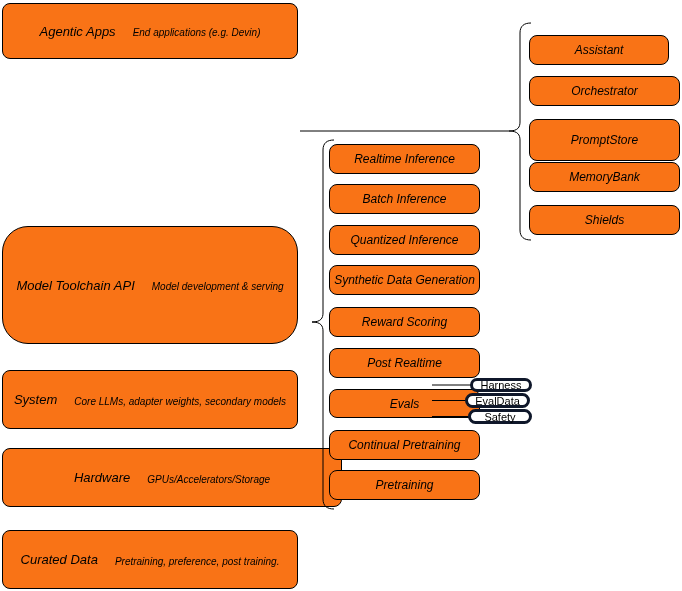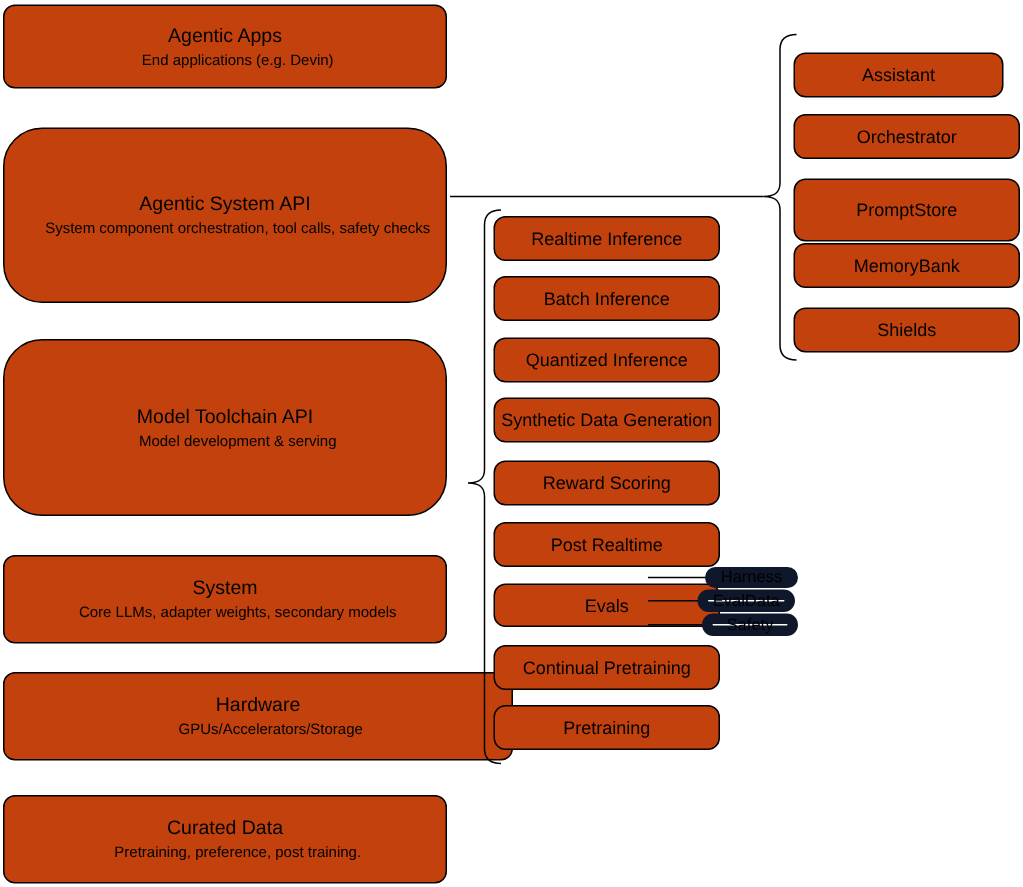--- a/index.html
+++ b/index.html
@@ -7,37 +7,38 @@
     position:relative;
     width:682px;height:591px;
     background:#ffffff;
     font-family:"Liberation Sans",sans-serif;
     color:#000000;
     overflow:hidden;
   }
   .node{
     position:absolute;
     box-sizing:border-box;
-    background:#c2410c;
+    background:#f97316;
     border:1px solid #000000;
     display:flex;
-    flex-direction:column;
+    flex-direction:row;
     align-items:center;
     justify-content:center;
     text-align:center;
     z-index:1;
+    font-style:italic;
   }
   .node-title{font-size:13px;line-height:15px;}
   .node-sub{font-size:10px;line-height:12px;margin-top:4px;margin-left:17px;}
   .label-node .node-label{font-size:12px;line-height:14px;}
   .tag{
     position:absolute;
     box-sizing:border-box;
     background:#ffffff;
-    border:7px solid #0f172a;
+    border:3px solid #0f172a;
     border-radius:8px;
     display:flex;
     align-items:center;
     justify-content:center;
     font-size:11px;
     line-height:12px;
     z-index:3;
   }
   svg.overlay{
     position:absolute;
@@ -68,24 +69,20 @@
     <line x1="432" y1="385" x2="473" y2="385"></line>
     <line x1="432" y1="400.5" x2="468" y2="400.5"></line>
     <line x1="432" y1="416.5" x2="471" y2="416.5"></line>
   </svg>
 
   <div class="node" style="left:2px;top:3px;width:296px;height:56px;border-radius:8px;">
     <div class="node-title">Agentic Apps</div>
     <div class="node-sub">End applications (e.g. Devin)</div>
   </div>
 
-  <div class="node" style="left:2px;top:85px;width:296px;height:117px;border-radius:26px;">
-    <div class="node-title">Agentic System API</div>
-    <div class="node-sub">System component orchestration, tool calls, safety checks</div>
-  </div>
 
   <div class="node" style="left:2px;top:226px;width:296px;height:118px;border-radius:26px;">
     <div class="node-title">Model Toolchain API</div>
     <div class="node-sub">Model development &amp; serving</div>
   </div>
 
   <div class="node" style="left:2px;top:370px;width:296px;height:59px;border-radius:8px;">
     <div class="node-title">System</div>
     <div class="node-sub">Core LLMs, adapter weights, secondary models</div>
   </div>

